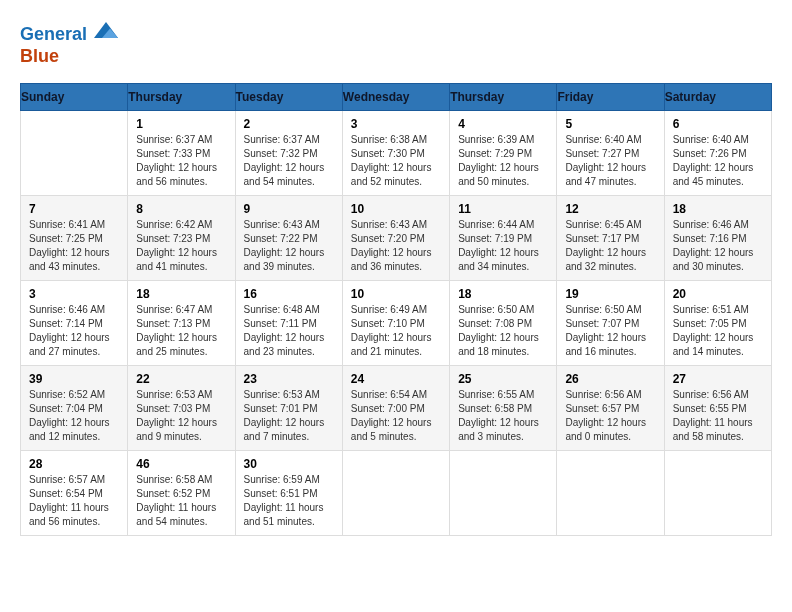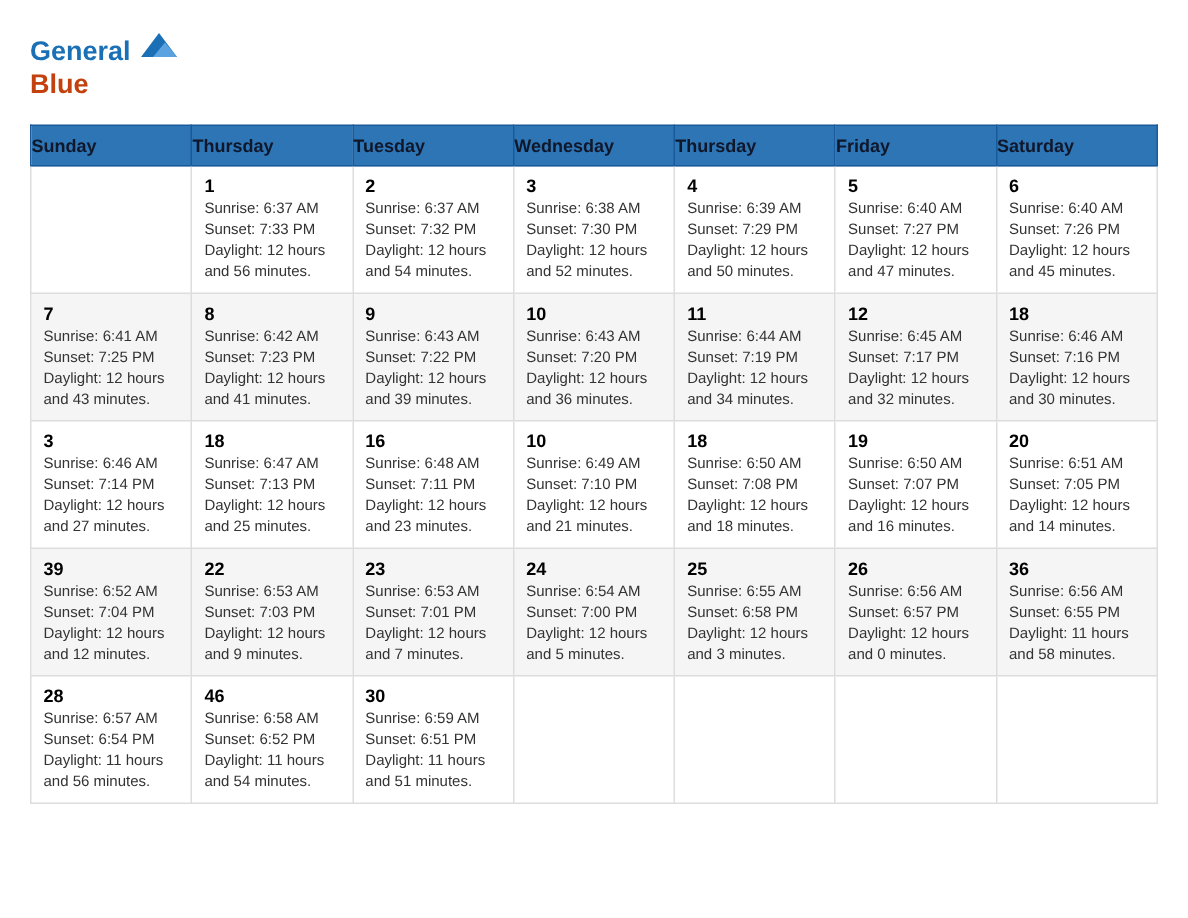--- a/index.html
+++ b/index.html
@@ -231,21 +231,21 @@
         </td>
         <td>
           <span class="day-number">25</span>
           <div class="day-info">Sunrise: 6:55 AM<br>Sunset: 6:58 PM<br>Daylight: 12 hours and 3 minutes.</div>
         </td>
         <td>
           <span class="day-number">26</span>
           <div class="day-info">Sunrise: 6:56 AM<br>Sunset: 6:57 PM<br>Daylight: 12 hours and 0 minutes.</div>
         </td>
         <td>
-          <span class="day-number">36</span>
+          <span class="day-number">27</span>
           <div class="day-info">Sunrise: 6:56 AM<br>Sunset: 6:55 PM<br>Daylight: 11 hours and 58 minutes.</div>
         </td>
       </tr>
       <tr>
         <td>
           <span class="day-number">28</span>
           <div class="day-info">Sunrise: 6:57 AM<br>Sunset: 6:54 PM<br>Daylight: 11 hours and 56 minutes.</div>
         </td>
         <td>
           <span class="day-number">46</span>

